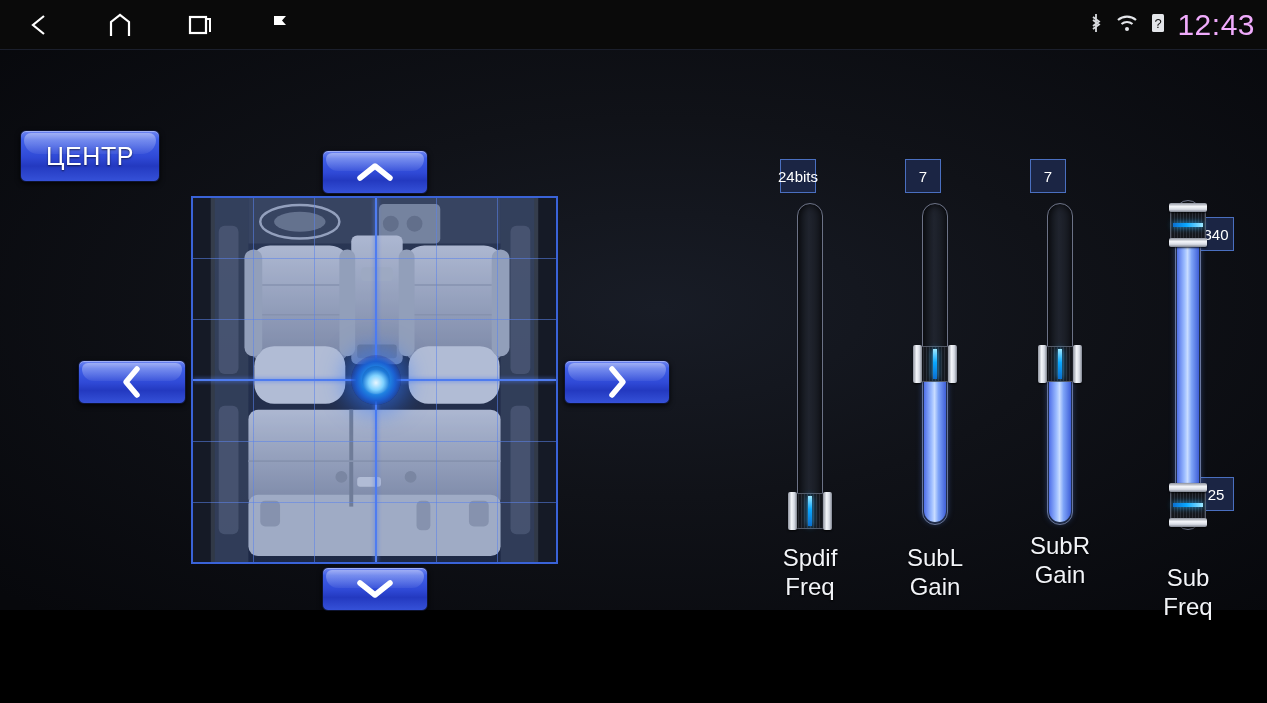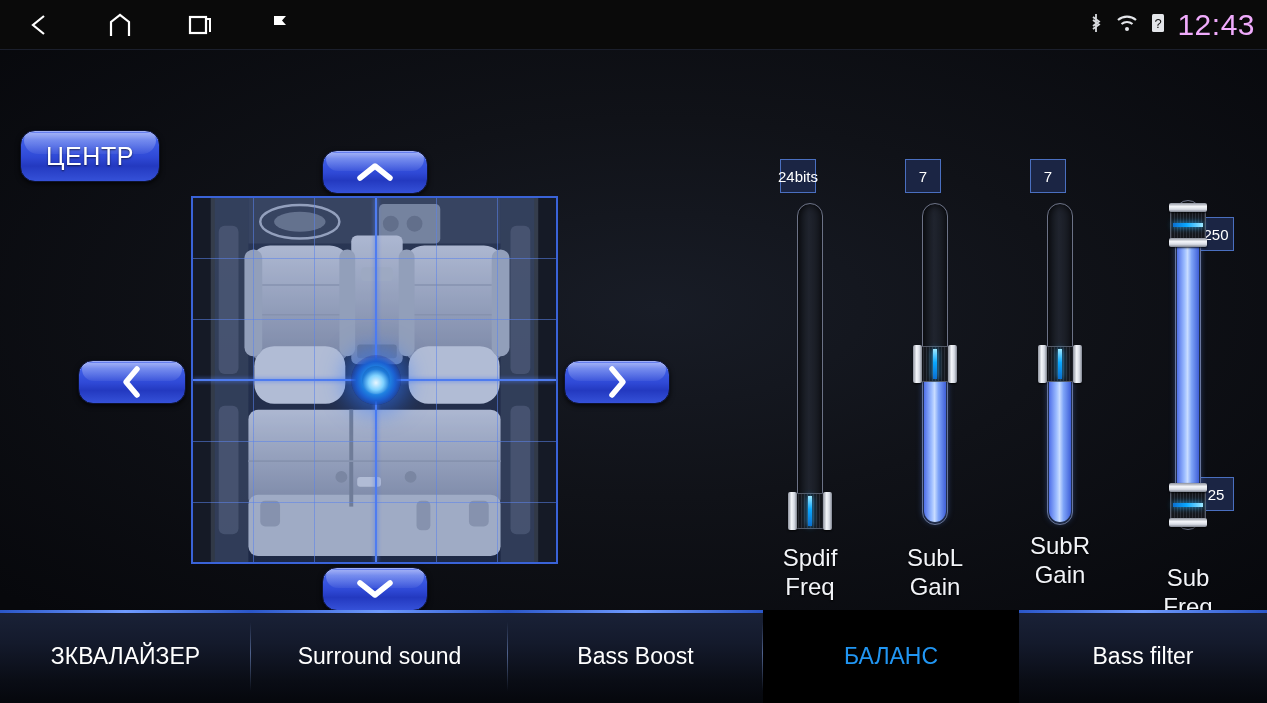--- a/index.html
+++ b/index.html
@@ -28,21 +28,21 @@
   .body {
     position:absolute; left:0; top:50px; width:1267px; height:560px;
     background:
       radial-gradient(ellipse 900px 420px at 52% 46%, #181c26 0%, #101218 45%, #07080c 100%),
       #07080c;
   }
 
   
   .btn3d {
     position:absolute;
-    border-radius:15px;
+    border-radius:6px;
     background:linear-gradient(180deg,#6f86f2 0%,#3f5fe8 18%,#2f49d6 52%,#2339c0 70%,#3551d8 100%);
     border:1px solid #0d1330;
     box-shadow:0 2px 5px rgba(0,0,0,.75), inset 0 1px 0 rgba(255,255,255,.35);
     display:flex; align-items:center; justify-content:center;
     overflow:hidden;
   }
   .btn3d::before{
     content:""; position:absolute; left:3px; right:3px; top:2px; height:42%;
     border-radius:7px 7px 14px 14px;
     background:linear-gradient(180deg,rgba(255,255,255,.38),rgba(255,255,255,.06));
@@ -372,21 +372,21 @@
           <div class="cap r"></div>
         </div>
       </div>
       <div class="slider-label" style="top:376px;">
         <div>SubR</div>
         <div>Gain</div>
       </div>
     </div>
 
     <div class="slider-col" style="left:1128px;">
-      <div class="badge" style="left:70px; top:62px;">250</div>
+      <div class="badge" style="left:70px; top:62px;">340</div>
       <div class="badge" style="left:70px; top:322px;">25</div>
       <div class="track-wrap" style="top:45px; height:330px;">
         <div class="track"></div>
         <div class="fill" style="top:30px; bottom:30px;"></div>
         <div class="thumb-v" style="top:3px;">
           <div class="core"></div>
           <div class="cap t"></div>
           <div class="cap b"></div>
         </div>
         <div class="thumb-v" style="bottom:3px;">
@@ -396,31 +396,14 @@
         </div>
       </div>
       <div class="slider-label" style="top:408px;">
         <div>Sub</div>
         <div>Freq</div>
       </div>
     </div>
 
   </div>
 
-  <div class="tabbar">
-    <div class="tab" style="width:251px;">
-      <span class="tl">ЗКВАЛАЙЗЕР</span>
-    </div>
-    <div class="tab" style="width:257px;">
-      <span class="tl">Surround sound</span>
-    </div>
-    <div class="tab" style="width:255px;">
-      <span class="tl">Bass Boost</span>
-    </div>
-    <div class="tab active" style="width:256px;">
-      <span class="tl">БАЛАНС</span>
-    </div>
-    <div class="tab" style="width:248px;">
-      <span class="tl">Bass filter</span>
-    </div>
-  </div>
 
 </div>
 
 </body></html>

